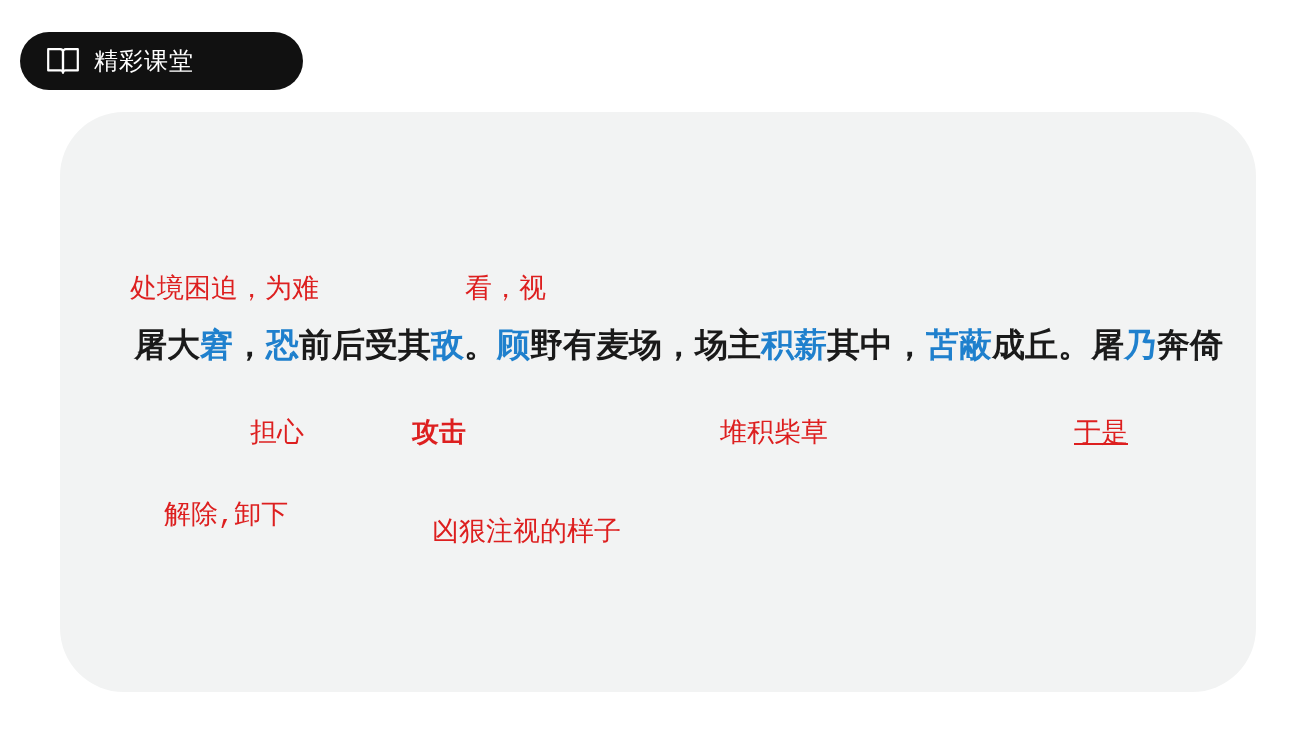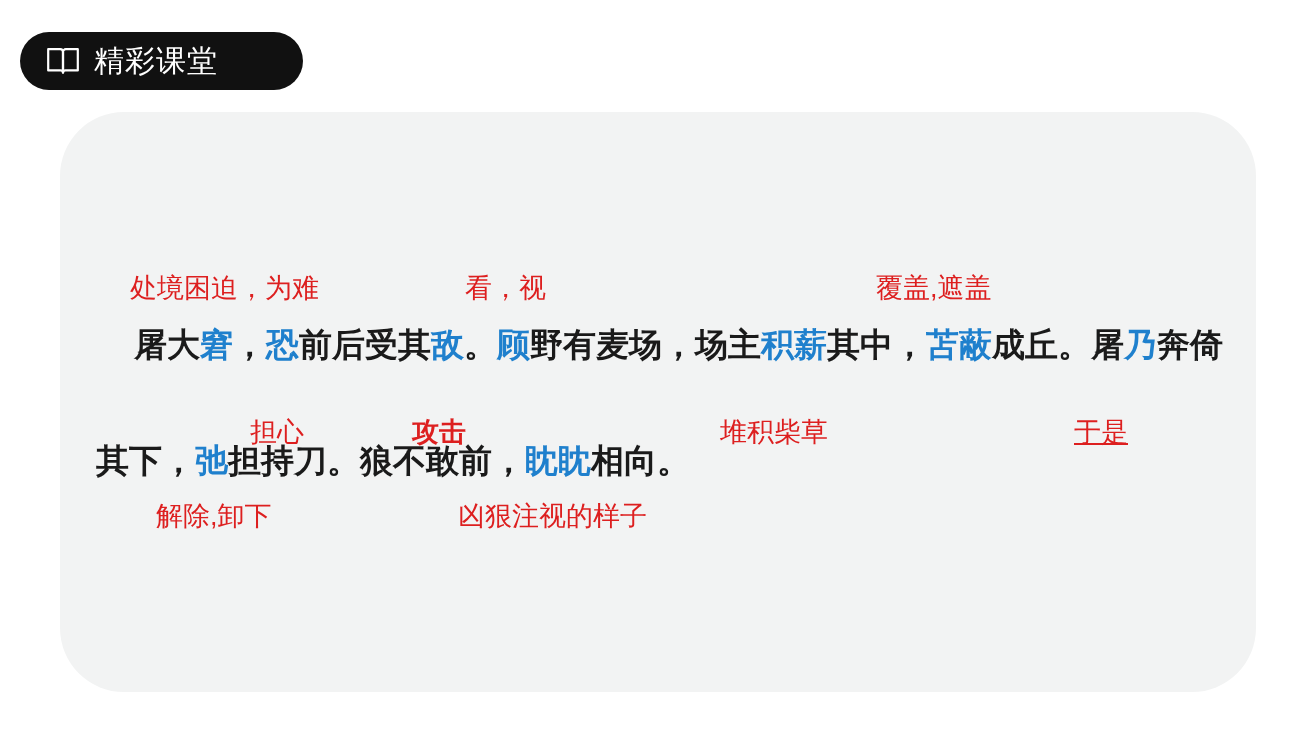--- a/index.html
+++ b/index.html
@@ -31,21 +31,21 @@
   }
   #section-badge .book-icon {
     width: 34px;
     height: 28px;
     flex: 0 0 auto;
     margin-right: 14px;
     display: block;
   }
   #section-badge .badge-text {
     color: #ffffff;
-    font-size: 30px;
+    font-size: 24px;
     line-height: 1;
     letter-spacing: 1px;
     white-space: nowrap;
     font-weight: 400;
   }
 
   
   #content-card {
     position: absolute;
     left: 60px;
@@ -120,36 +120,34 @@
 
 <div id="content-card"></div>
 
 <div id="passage-block">
 
   <div class="line-group">
 
     <div class="annot-row" id="line1-annots-top">
       <span class="annot" style="left: 130px;">处境困迫，为难</span>
       <span class="annot" style="left: 465px; text-align: right;">看，视</span>
-      <span class="annot" style="left: 876px;">覆盖,遮盖</span>
     </div>
 
     <div class="main-line" id="line1-text"><span>屠大</span><span class="hl">窘</span><span>，</span><span class="hl">恐</span><span>前后受其</span><span class="hl">敌</span><span>。</span><span class="hl">顾</span><span>野有麦场，场主</span><span class="hl">积薪</span><span>其中，</span><span class="hl">苫蔽</span><span>成丘。屠</span><span class="hl">乃</span><span>奔倚</span></div>
 
     <div class="annot-row" id="line1-annots-bottom">
       <span class="annot" style="left: 250px;">担心</span>
       <span class="annot" style="left: 412px; font-weight: bold;">攻击</span>
       <span class="annot" style="left: 720px;">堆积柴草</span>
       <span class="annot" style="left: 1074px; text-decoration: underline;">于是</span>
     </div>
   </div>
 
   <div class="line-group">
 
-    <div class="main-line" id="line2-text"><span>其下，</span><span class="hl">弛</span><span>担持刀。狼不敢前，</span><span class="hl">眈眈</span><span>相向。</span></div>
 
     <div class="annot-row" id="line2-annots-bottom">
-      <span class="annot" style="left: 156px;">解除,卸下</span>
-      <span class="annot" style="left: 458px;">凶狠注视的样子</span>
+      <span class="annot" style="left: 164px; font-family: Liberation Mono, monospace;">解除,卸下</span>
+      <span class="annot" style="left: 432px; margin-top: 15px;">凶狠注视的样子</span>
     </div>
   </div>
 
 </div>
 
 </body></html>

